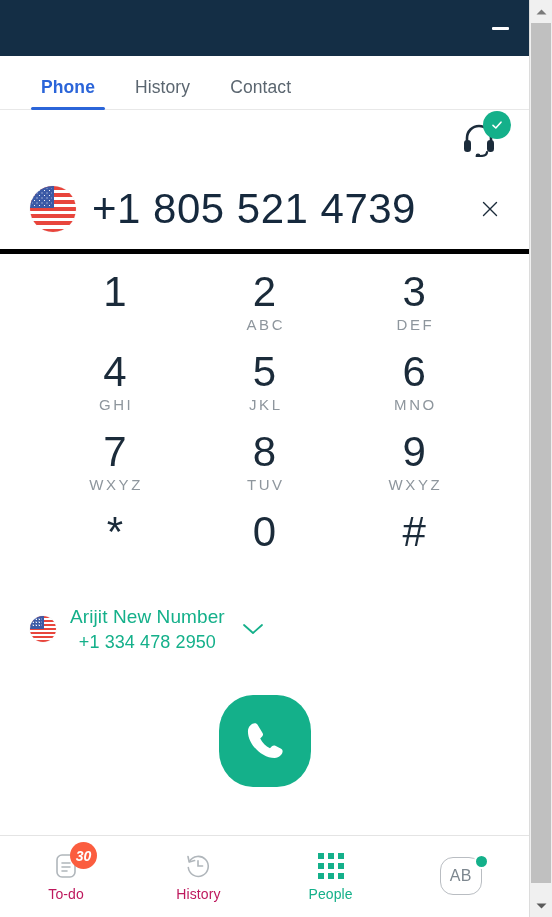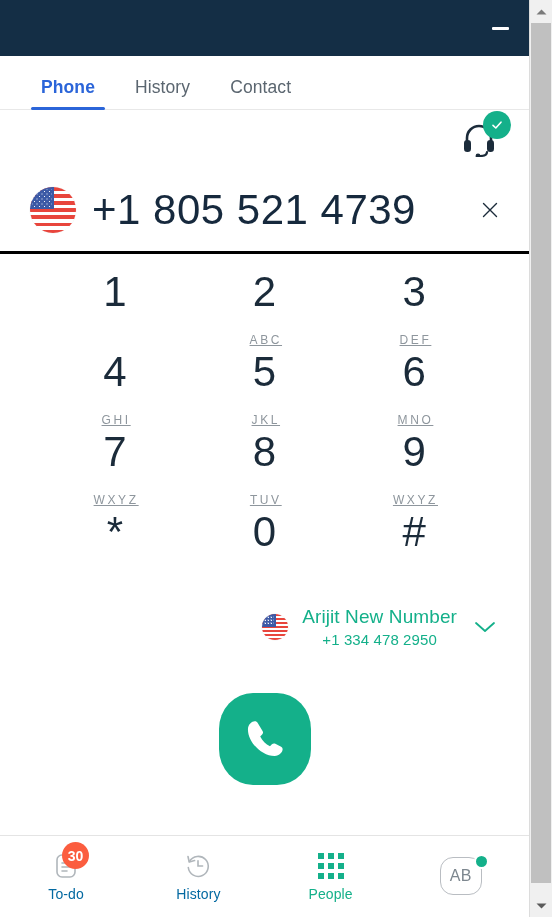--- a/index.html
+++ b/index.html
@@ -108,21 +108,21 @@
     display: flex; align-items: center; justify-content: center;
   }
   .headset-check svg { position: static; }
 
   
   .number-row {
     flex: 0 0 86px;
     display: flex;
     align-items: center;
     padding: 0 22px 0 30px;
-    border-bottom: 3px solid #000000;
+    border-bottom: 5px solid #000000;
   }
   .flag {
     width: 46px; height: 46px;
     border-radius: 50%;
     overflow: hidden;
     flex: 0 0 46px;
     position: relative;
     box-shadow: 0 0 0 .5px rgba(0,0,0,.06);
   }
   .flag .stripes {
@@ -186,55 +186,54 @@
     user-select: none;
   }
   .key .digit {
     font-size: 42px;
     font-weight: 300;
     color: #1b2b3a;
     line-height: 1.06;
     font-family: "Liberation Sans", sans-serif;
   }
   .key .letters {
-    font-size: 12px;
+    font-size: 15px;
     letter-spacing: 2.6px;
     color: #8e969d;
-    margin-top: 18px;
+    margin-top: 1px;
     padding-left: 2.6px;
-    text-decoration: underline;
   }
 
   
   .callerid {
     flex: 0 0 auto;
     margin-top: 14px;
     display: flex;
     align-items: center;
-    justify-content: flex-end;
+    justify-content: flex-start;
     gap: 14px;
     padding: 0 30px;
   }
   .callerid .flag { width: 26px; height: 26px; flex: 0 0 26px; }
   .callerid .flag .stripes {
     background: repeating-linear-gradient(
       to bottom,
       #e8453c 0px, #e8453c 2px,
       #ffffff 2px, #ffffff 4px);
   }
   .callerid .flag .canton::after { background-size: 3px 3px, 3px 3px; }
   .cid-text { text-align: center; line-height: 1.35; }
   .cid-name {
     font-size: 19px;
     color: #14b08a;
     letter-spacing: .1px;
     white-space: nowrap;
   }
   .cid-num {
-    font-size: 15px;
+    font-size: 18px;
     color: #14b08a;
     letter-spacing: .1px;
     white-space: nowrap;
   }
   .cid-chev {
     width: 28px; height: 28px;
     display: flex; align-items: center; justify-content: center;
     cursor: pointer;
   }
 
@@ -274,36 +273,37 @@
     align-items: center;
     justify-content: center;
     gap: 5px;
     cursor: pointer;
     position: relative;
   }
   .nav-icon { position: relative; width: 34px; height: 30px;
               display:flex; align-items:center; justify-content:center; }
   .nav-label {
     font-size: 14px;
-    color: #0369a1;
+    color: #be185d;
     letter-spacing: .1px;
   }
   .nav-item.active .nav-label { color: #14b08a; }
   .badge {
     position: absolute;
-    top: -9px; left: 13px;
+    top: -9px; left: 21px;
     min-width: 27px; height: 27px;
     padding: 0 5px;
     background: #fb5d3f;
     color: #fff;
     border-radius: 14px;
     font-size: 14px;
     font-weight: bold;
     display: flex; align-items: center; justify-content: center;
     line-height: 1;
+    font-style: italic;
   }
   .keypad-dots {
     display: grid;
     grid-template-columns: repeat(3, 6px);
     grid-template-rows: repeat(3, 6px);
     gap: 4px;
   }
   .keypad-dots i { background: #14b08a; display: block; width: 6px; height: 6px; }
   .avatar-wrap { position: relative; width: 46px; height: 40px; }
   .avatar-box {

